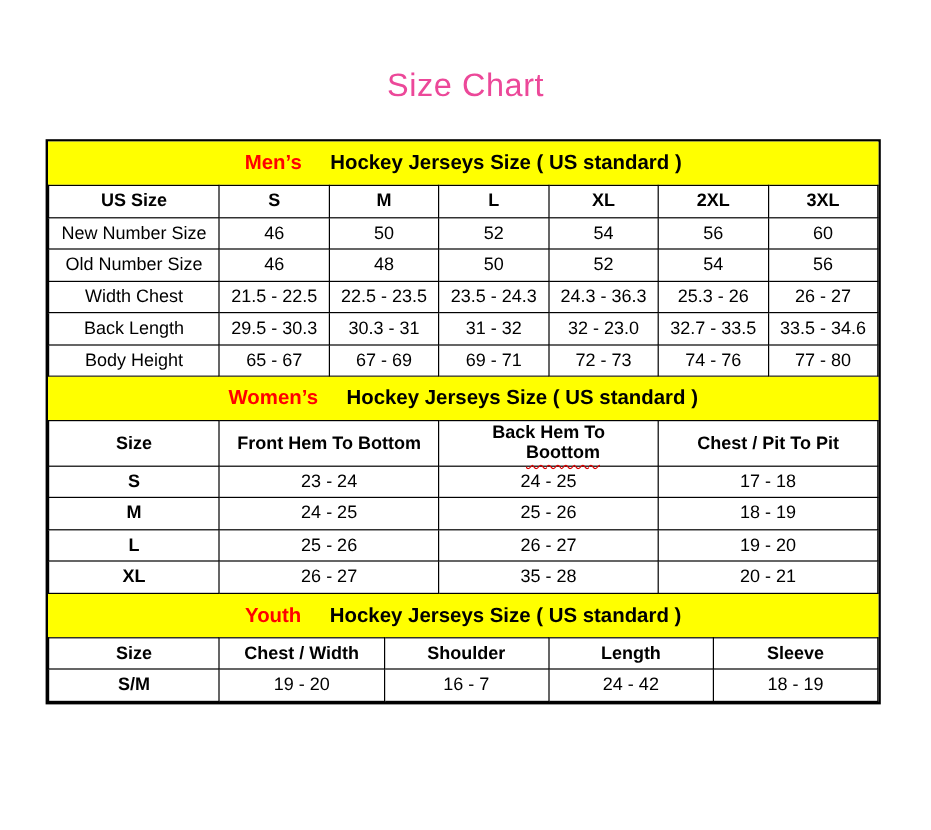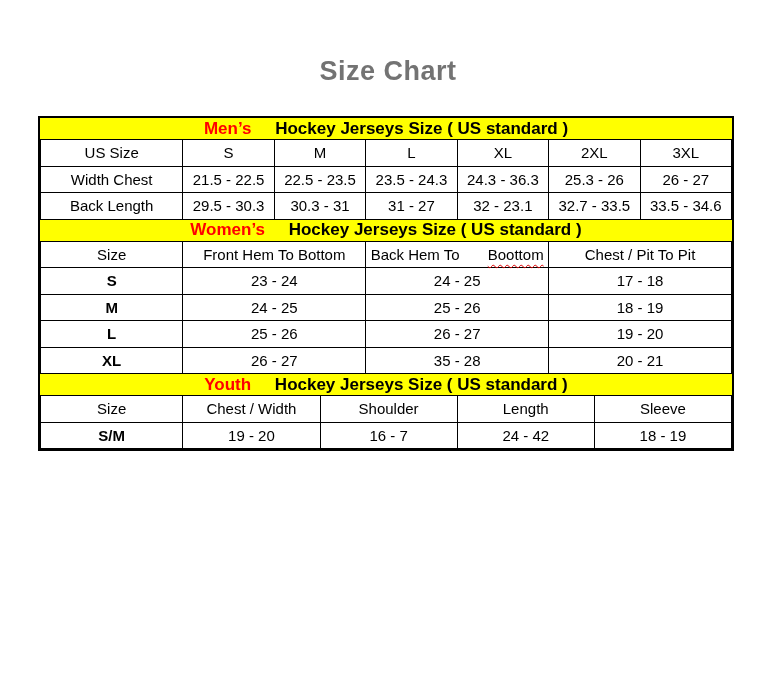--- a/index.html
+++ b/index.html
@@ -8,33 +8,33 @@
     width: 776px; height: 692px;
     background: #ffffff;
     font-family: "Liberation Sans", sans-serif;
     color: #000000;
     overflow: hidden;
   }
   .page-title {
     margin: 56px 0 0 0;
     text-align: center;
     font-size: 27px;
-    font-weight: 700;
-    color: #737373;
+    font-weight: 400;
+    color: #ec4899;
     letter-spacing: 0.5px;
   }
   .chart {
     width: 696px;
     margin: 29px 0 0 38px;
     border: 2px solid #000000;
     background: #ffffff;
   }
   .band {
     background: #ffff00;
-    height: 21px;
+    height: 36px;
     display: flex;
     align-items: center;
     justify-content: center;
     font-size: 17px;
     font-weight: 700;
     white-space: pre;
     gap: 19px;
   }
   .band .accent { color: #ff0000; }
   table.size-table {
@@ -45,21 +45,21 @@
   table.size-table th,
   table.size-table td {
     border: 1.5px solid #000000;
     height: 26.5px;
     padding: 1px 2px;
     text-align: center;
     vertical-align: middle;
     font-size: 15px;
     line-height: 1.15;
   }
-  table.size-table th { font-weight: 400; }
+  table.size-table th { font-weight: 700; }
   table.size-table td { font-weight: 400; }
   table.size-table td.b { font-weight: 700; }
   table.size-table th:first-child { width: 20.6%; }
   .wavy {
     text-decoration-line: underline;
     text-decoration-style: wavy;
     text-decoration-color: #dd0000;
     text-decoration-thickness: 1px;
     text-underline-offset: 4px;
     margin-left: 24px;
@@ -80,36 +80,63 @@
           <th>S</th>
           <th>M</th>
           <th>L</th>
           <th>XL</th>
           <th>2XL</th>
           <th>3XL</th>
         </tr>
       </thead>
     <tbody>
         <tr>
+          <td>New Number Size</td>
+          <td>46</td>
+          <td>50</td>
+          <td>52</td>
+          <td>54</td>
+          <td>56</td>
+          <td>60</td>
+        </tr>
+        <tr>
+          <td>Old Number Size</td>
+          <td>46</td>
+          <td>48</td>
+          <td>50</td>
+          <td>52</td>
+          <td>54</td>
+          <td>56</td>
+        </tr>
+        <tr>
           <td>Width Chest</td>
           <td>21.5 - 22.5</td>
           <td>22.5 - 23.5</td>
           <td>23.5 - 24.3</td>
           <td>24.3 - 36.3</td>
           <td>25.3 - 26</td>
           <td>26 - 27</td>
         </tr>
         <tr>
           <td>Back Length</td>
           <td>29.5 - 30.3</td>
           <td>30.3 - 31</td>
-          <td>31 - 27</td>
-          <td>32 - 23.1</td>
+          <td>31 - 32</td>
+          <td>32 - 23.0</td>
           <td>32.7 - 33.5</td>
           <td>33.5 - 34.6</td>
+        </tr>
+        <tr>
+          <td>Body Height</td>
+          <td>65 - 67</td>
+          <td>67 - 69</td>
+          <td>69 - 71</td>
+          <td>72 - 73</td>
+          <td>74 - 76</td>
+          <td>77 - 80</td>
         </tr>
       </tbody>
   </table>
 
   <div class="band"><span class="accent">Women’s</span><span> Hockey Jerseys Size ( US standard )</span></div>
   <table class="size-table">
     <thead>
         <tr>
           <th>Size</th>
           <th>Front Hem To Bottom</th>

